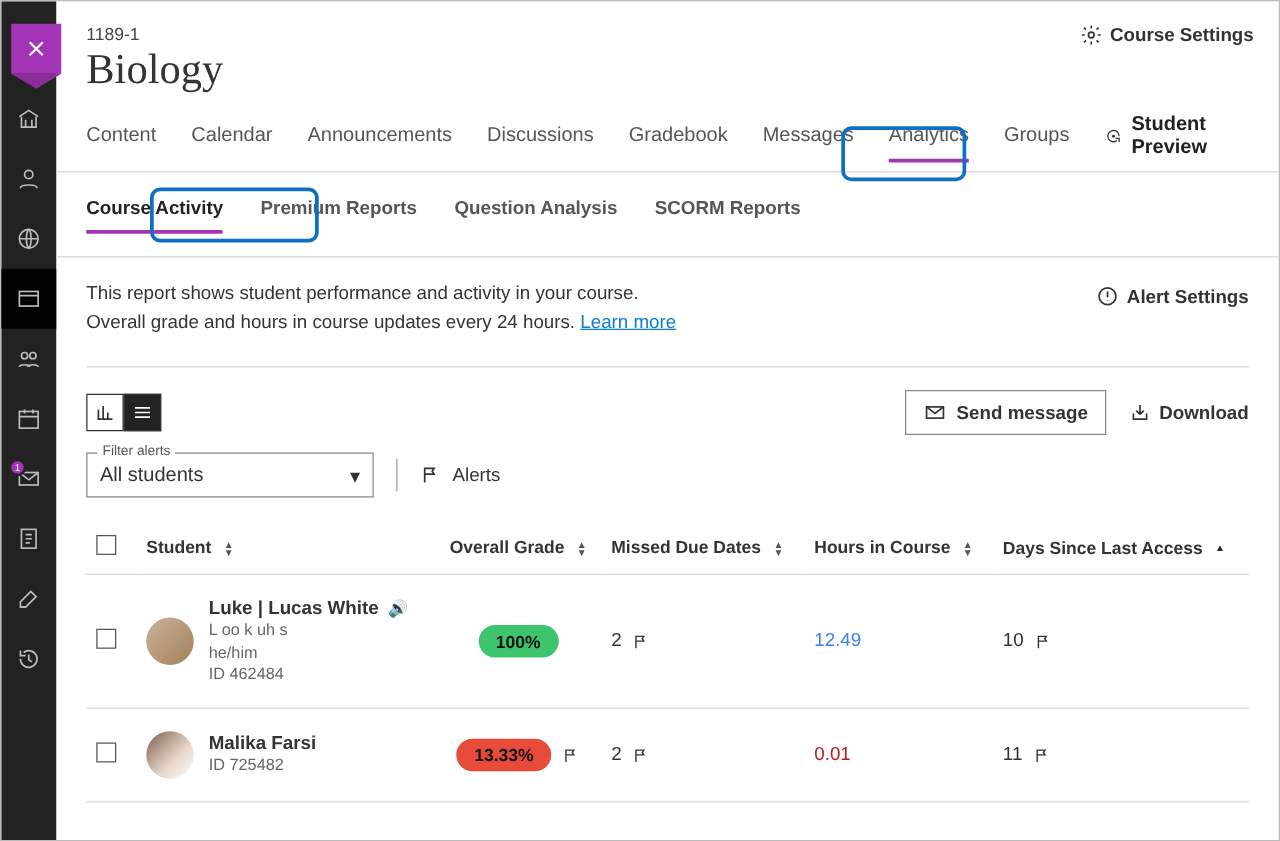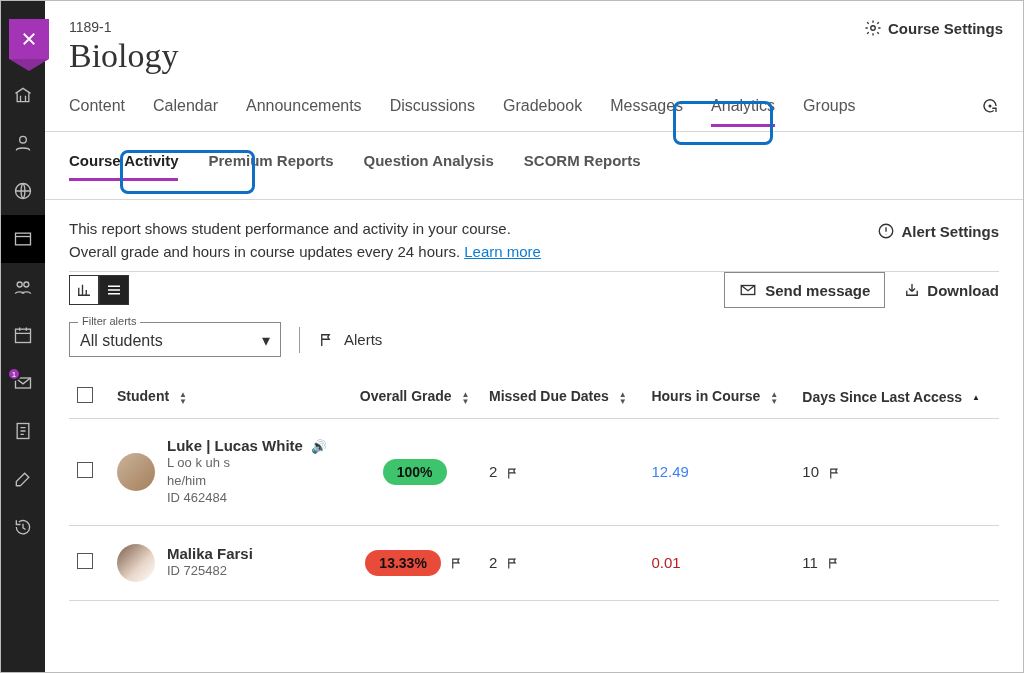--- a/index.html
+++ b/index.html
@@ -99,41 +99,42 @@
 
   .content{padding:18px 24px 0;}
   .desc{font-size:15px;color:#333;line-height:1.5;}
   .desc a{color:var(--blue);text-decoration:underline;cursor:pointer;}
   .alert-settings{
     float:right;display:flex;align-items:center;gap:6px;font-weight:600;cursor:pointer;
     margin-top:4px;font-size:15px;
   }
 
   .toolbar{
-    margin-top:8px;display:flex;align-items:center;justify-content:space-between;
+    margin-top:24px;display:flex;align-items:center;justify-content:space-between;
     border-top:1px solid var(--border);
+    padding-top:18px;
   }
   .view-toggle{display:flex;}
   .view-toggle .vt{
     width:30px;height:30px;border:1px solid #333;display:flex;align-items:center;justify-content:center;cursor:pointer;
   }
   .view-toggle .vt.chart{background:#fff;}
   .view-toggle .vt.list{background:#222;color:#fff;}
   .toolbar-right{display:flex;align-items:center;gap:18px;}
   .btn-outline{
     border:1px solid #888;padding:8px 14px;display:flex;align-items:center;gap:8px;cursor:pointer;font-weight:600;font-size:15px;
     background:#fff;
   }
   .link-download{display:flex;align-items:center;gap:6px;font-weight:600;cursor:pointer;font-size:15px;}
 
   .filter-row{
     margin-top:14px;display:flex;align-items:center;gap:18px;
   }
   .fieldset{
-    border:1px solid #888;padding:8px 10px 6px;position:relative;width:212px;
+    border:1px solid #888;padding:8px 10px 6px;position:relative;width:230px;
     display:flex;align-items:center;justify-content:space-between;cursor:pointer;
   }
   .fieldset .legend{
     position:absolute;top:-8px;left:8px;background:#fff;padding:0 4px;font-size:11px;color:#555;
   }
   .vdiv{width:1px;height:26px;background:#999;}
   .alerts-btn{display:flex;align-items:center;gap:8px;cursor:pointer;font-size:15px;}
 
   
   table.data{
@@ -261,20 +262,21 @@
       <div class="tab">Discussions</div>
       <div class="tab">Gradebook</div>
       <div class="tab">Messages</div>
       <div class="tab active-purple">Analytics</div>
       <div class="tab">Groups</div>
       <div class="student-preview">
       <svg class="i" viewBox="0 0 24 24">
           <path d="M20 12a8 8 0 1 0-3 6M20 20v-5h-5"></path>
           <circle cx="12" cy="12" r="2" fill="#333" stroke="none"></circle>
         </svg>
+      <span>Student Preview</span>
     </div>
   </div>
 
   <div class="tabs-secondary">
 
   <div class="stab active">Course Activity</div>
       <div class="stab">Premium Reports</div>
       <div class="stab">Question Analysis</div>
       <div class="stab">SCORM Reports</div>
     </div>

